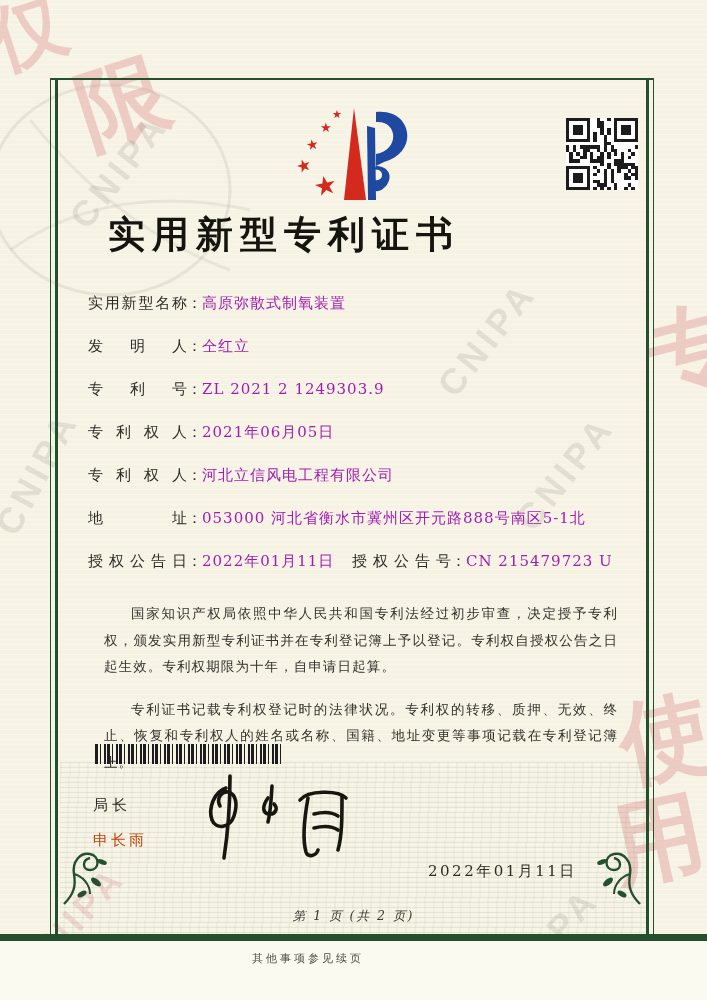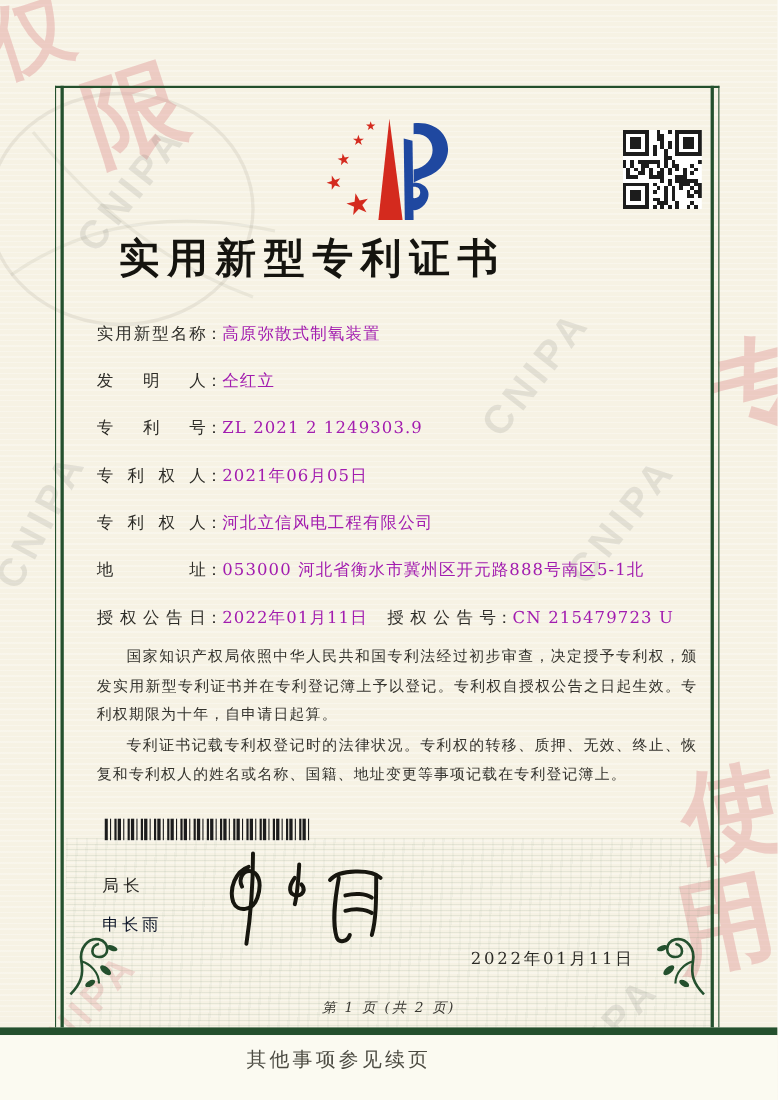--- a/index.html
+++ b/index.html
@@ -55,32 +55,32 @@
     display:inline-block; width:99px; vertical-align:top;
     text-align:justify; text-align-last:justify; text-justify:inter-character;
     letter-spacing:0; color:#2e2d28;
   }
   .fcolon{display:inline-block; width:15px; vertical-align:top;}
   .fvalue{letter-spacing:1px; color:#a21caf;}
   .grp2{position:absolute; left:264px; top:0; white-space:nowrap;}
   
   .body-text{position:absolute; left:88px; top:584px; width:546px;
     font-size:13.5px; line-height:26.5px; letter-spacing:1.1px; color:#33322c; text-align:justify;}
-  .body-text p{margin:0; text-indent:2em;}
+  .body-text p{margin:16px; text-indent:2em;}
   .body-text p + p{margin-top:1px;}
   
   .barcode{position:absolute; left:95px; top:744px; width:190px; height:20px;}
   .director-label{position:absolute; left:93px; top:796px; font-size:15px; letter-spacing:4px; color:#2c2b26;text-align:center;}
-  .director-name {position:absolute; left:93px; top:831px; font-size:15px; letter-spacing:3px; color:#0f172a;}
+  .director-name {position:absolute; left:93px; top:831px; font-size:15px; letter-spacing:3px; color:#c2410c;}
   .sig{position:absolute; left:196px; top:770px; width:160px; height:95px;}
   .issue-date{position:absolute; left:428px; top:862px; width:200px; font-size:15px; letter-spacing:2.5px; color:#2c2b26;}
   .page-indicator{position:absolute; left:0; top:908px; width:707px; text-align:center;
     font-size:12.5px; letter-spacing:2px; color:#3a3933;font-style:italic;}
   .footer-note{position:absolute; left:0; top:951px; width:616px; text-align:center;
-    font-size:18px; letter-spacing:3px; color:#4c4b42;}
+    font-size:11px; letter-spacing:3px; color:#4c4b42;}
 </style>
 </head>
 <body>
 
 <div id="page">
 
   <svg class="emblem-arcs" style="left:0px;top:60px;" width="300" height="260" viewBox="0 0 300 260">
     <ellipse cx="110" cy="130" rx="120" ry="105" fill="none" stroke="rgba(120,115,95,.12)" stroke-width="3"></ellipse>
     <path d="M10,190 Q110,120 250,150" fill="none" stroke="rgba(120,115,95,.10)" stroke-width="3"></path>
     <path d="M30,60 Q120,170 230,210" fill="none" stroke="rgba(120,115,95,.10)" stroke-width="3"></path>

